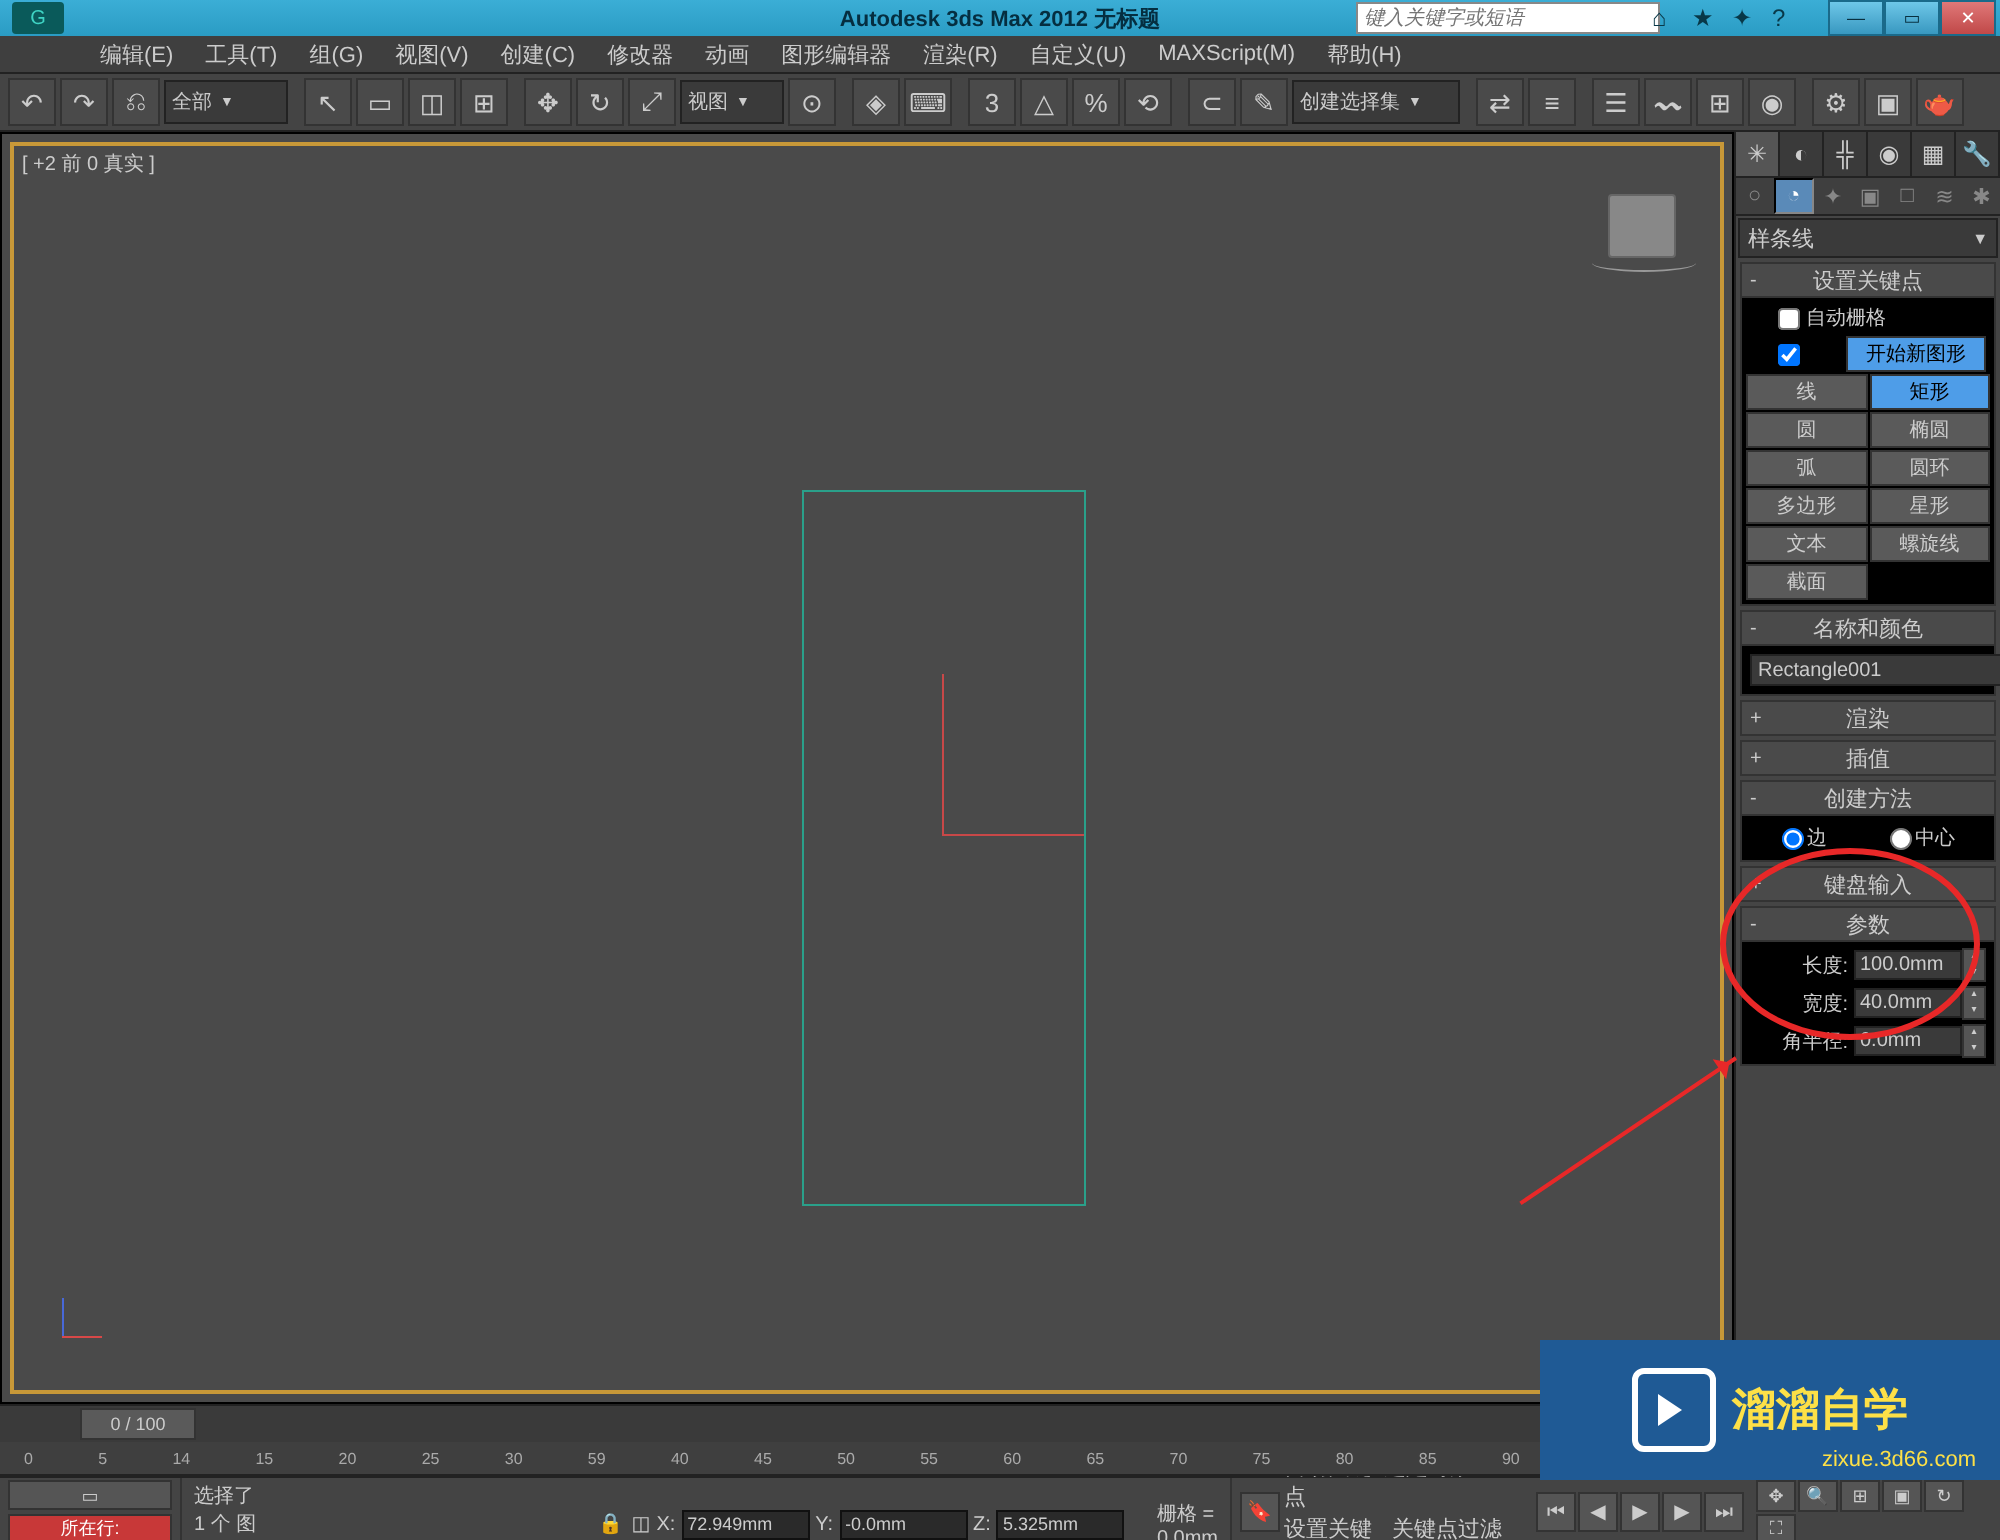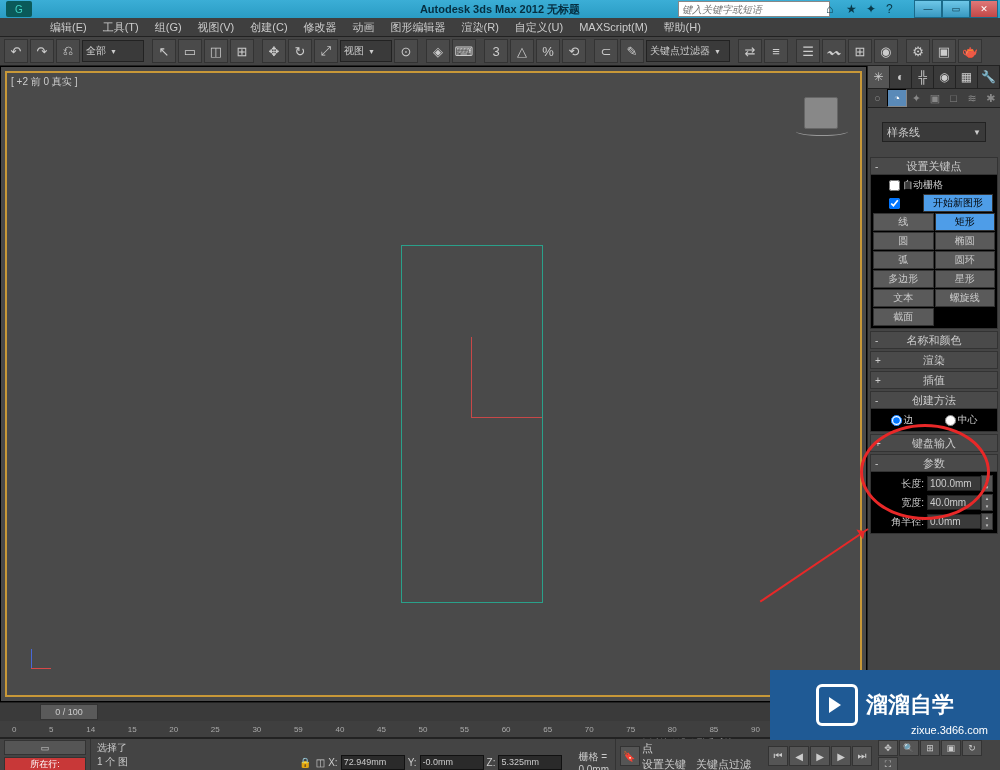--- a/index.html
+++ b/index.html
@@ -30,21 +30,21 @@
 .vp-axis{position:absolute;bottom:22px;left:20px;width:30px;height:30px}
 .vp-axis .z{position:absolute;left:4px;bottom:4px;width:1px;height:20px;background:#4868d8}
 .vp-axis .x{position:absolute;left:4px;bottom:4px;width:20px;height:1px;background:#d84848}
 .cmdpanel{width:132px;background:#454545;border-left:1px solid #222;display:flex;flex-direction:column;overflow:hidden}
 .cmd-tabs{height:22px;display:flex;background:#3a3a3a;border-bottom:1px solid #222}
 .cmd-tabs div{flex:1;display:flex;align-items:center;justify-content:center;font-size:12px;border-right:1px solid #222}
 .cmd-tabs div.active{background:#555}
 .cmd-sub{height:18px;display:flex;background:#3f3f3f;border-bottom:1px solid #222}
 .cmd-sub div{flex:1;display:flex;align-items:center;justify-content:center;font-size:11px;color:#888}
 .cmd-sub div.active{background:#5a8ab8;color:#fff;border:1px inset #333}
-.cmd-drop{margin:14px;height:18px;background:#3a3a3a;border:1px solid #222;font-size:11px;padding:0 4px;display:flex;align-items:center;justify-content:space-between}
+.cmd-drop{margin:1px;height:18px;background:#3a3a3a;border:1px solid #222;font-size:11px;padding:0 4px;display:flex;align-items:center;justify-content:space-between}
 .cmd-drop::after{content:"▼";font-size:8px}
 .rollout{margin:1px 2px}
 .roll-head{height:16px;background:#4a4a4a;border:1px solid #333;display:flex;align-items:center;justify-content:center;font-size:11px;position:relative}
 .roll-head .pm{position:absolute;left:4px;font-size:10px}
 .roll-body{background:#000000;padding:2px;border:1px solid #333;border-top:none}
 .check-row{display:flex;align-items:center;font-size:10px;padding:1px 2px}
 .check-row input{margin:0 3px 0 14px;width:11px;height:11px}
 .btn-grid{display:grid;grid-template-columns:1fr 1fr;gap:1px}
 .gbtn{height:16px;background:#5a5a5a;border:1px solid #333;display:flex;align-items:center;justify-content:center;font-size:10px}
 .gbtn.hl{background:#4e9de8;color:#000}
@@ -72,21 +72,21 @@
 .status-left .sbtn{height:13px;background:#555;border:1px solid #333;font-size:9px;display:flex;align-items:center;justify-content:center}
 .status-left .red{background:#c83838;color:#fff}
 .status-mid{flex:1;display:flex;flex-direction:column;font-size:10px;padding:2px 6px;border-left:1px solid #333}
 .coord{display:flex;align-items:center;gap:3px;font-size:10px;margin-left:4px}
 .coord input{width:58px;height:13px;background:#2a2a2a;border:1px solid #111;color:#ccc;font-size:9px;padding:0 2px}
 .status-r{display:flex;align-items:center;gap:2px;padding:0 4px;border-left:1px solid #333}
 .status-play{display:flex;align-items:center;gap:1px;padding:0 4px}
 .pbtn{width:18px;height:18px;background:#555;border:1px solid #333;display:flex;align-items:center;justify-content:center;font-size:10px}
 .nav-cube{width:120px;display:flex;flex-wrap:wrap;align-content:center;gap:1px;padding:2px}
 .nav-cube div{width:18px;height:14px;background:#555;border:1px solid #333;font-size:9px;display:flex;align-items:center;justify-content:center}
-.watermark{position:absolute;right:0;bottom:30px;width:230px;height:70px;background:#1f5a95;display:flex;align-items:center;justify-content:center;color:#ffffff;font-size:22px;font-weight:bold;gap:8px}
+.watermark{position:absolute;right:0;bottom:30px;width:230px;height:70px;background:#1f5a95;display:flex;align-items:center;justify-content:center;color:#fde047;font-size:22px;font-weight:bold;gap:8px}
 .watermark .play{width:36px;height:36px;border:3px solid #fff;border-radius:6px;display:flex;align-items:center;justify-content:center}
 .watermark .play::after{content:"";border:8px solid transparent;border-left:12px solid #fff;margin-left:4px}
 .watermark .sub{position:absolute;bottom:4px;right:12px;font-size:11px;font-weight:normal}
 </style>
 </head>
 <body>
 
 <div class="titlebar">
   <div class="app-icon">G</div>
   <span class="title">Autodesk 3ds Max  2012        无标题</span>
@@ -139,21 +139,21 @@
   <div class="tbtn">◈</div>
   <div class="tbtn">⌨</div>
   <div class="tsep"></div>
   <div class="tbtn">3</div>
   <div class="tbtn">△</div>
   <div class="tbtn">%</div>
   <div class="tbtn">⟲</div>
   <div class="tsep"></div>
   <div class="tbtn">⊂</div>
   <div class="tbtn">✎</div>
-  <div class="tdrop" style="width:76px">关键点过滤器</div>
+  <div class="tdrop" style="width:76px">创建选择集</div>
   <div class="tsep"></div>
   <div class="tbtn">⇄</div>
   <div class="tbtn">≡</div>
   <div class="tsep"></div>
   <div class="tbtn">☰</div>
   <div class="tbtn">〰</div>
   <div class="tbtn">⊞</div>
   <div class="tbtn">◉</div>
   <div class="tsep"></div>
   <div class="tbtn">⚙</div>
@@ -224,20 +224,26 @@
           <div class="gbtn">截面</div>
         </div>
       </div>
     </div>
 
     <div class="rollout">
       <div class="roll-head">
           <span class="pm">-</span>
           <span>名称和颜色</span>
         </div>
+      <div class="roll-body">
+        <div class="name-row">
+          <input value="Rectangle001" style="">
+          <div class="sw"></div>
+        </div>
+      </div>
     </div>
 
     <div class="rollout">
         <div class="roll-head">
           <span class="pm">+</span>
           <span>渲染</span>
         </div>
       </div>
     <div class="rollout">
         <div class="roll-head">

